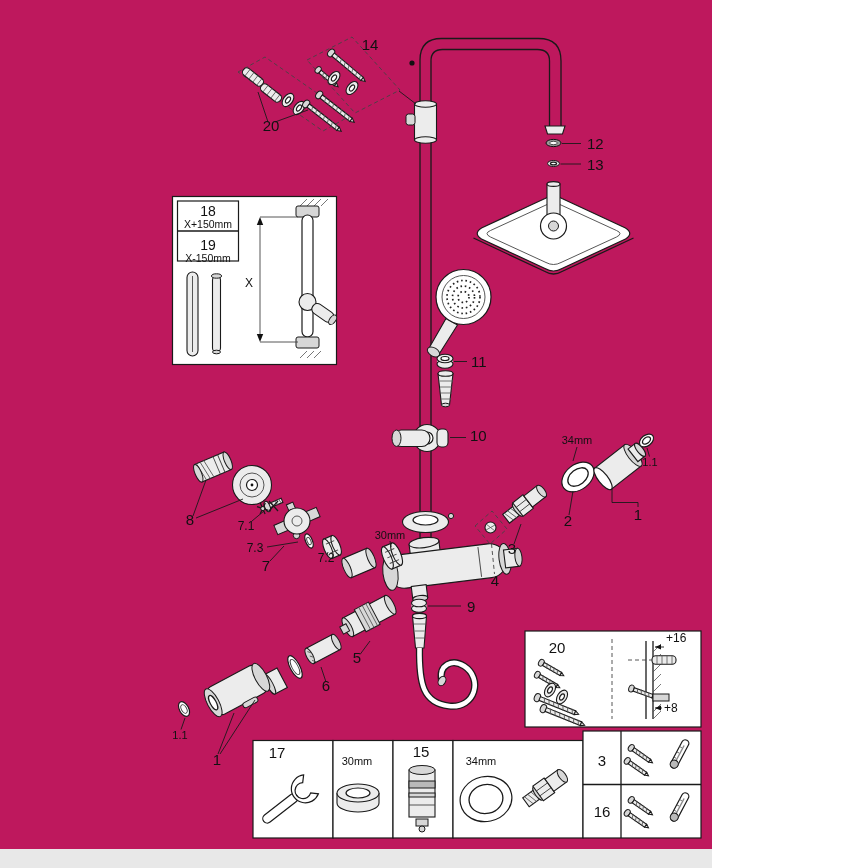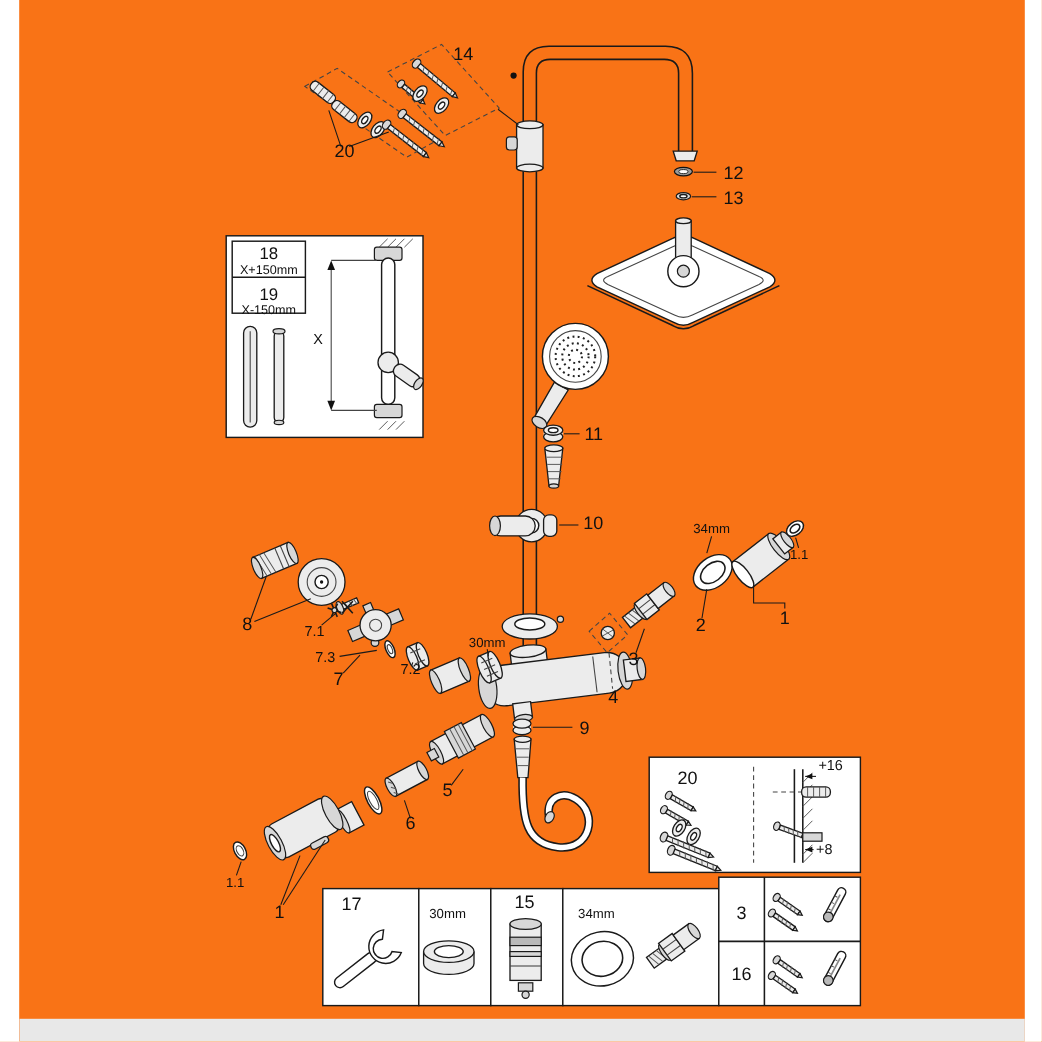--- a/index.html
+++ b/index.html
@@ -1,16 +1,16 @@
 <!DOCTYPE html>
 <html><head>
 <meta charset="utf-8">
 <style>
   html,body{margin:0;padding:0;background:#fff;}
-  .stage{position:relative;width:838px;height:868px;background:#f97316;overflow:hidden;margin-left:16px;}
+  .stage{position:relative;width:712px;height:868px;background:#be185d;overflow:hidden;}
   svg{display:block;}
   text{font-family:"Liberation Sans",sans-serif;fill:#111;}
   .t15{font-size:15px;}
   .t14{font-size:14px;}
   .t12{font-size:12px;}
   .t11{font-size:11px;}
   .t10{font-size:10.5px;}
   .s1{stroke:#1a1a1a;stroke-width:1.3;fill:none;}
   .s08{stroke:#444;stroke-width:0.9;fill:none;}
   .fw{fill:#ffffff;stroke:#1a1a1a;stroke-width:1.2;}

